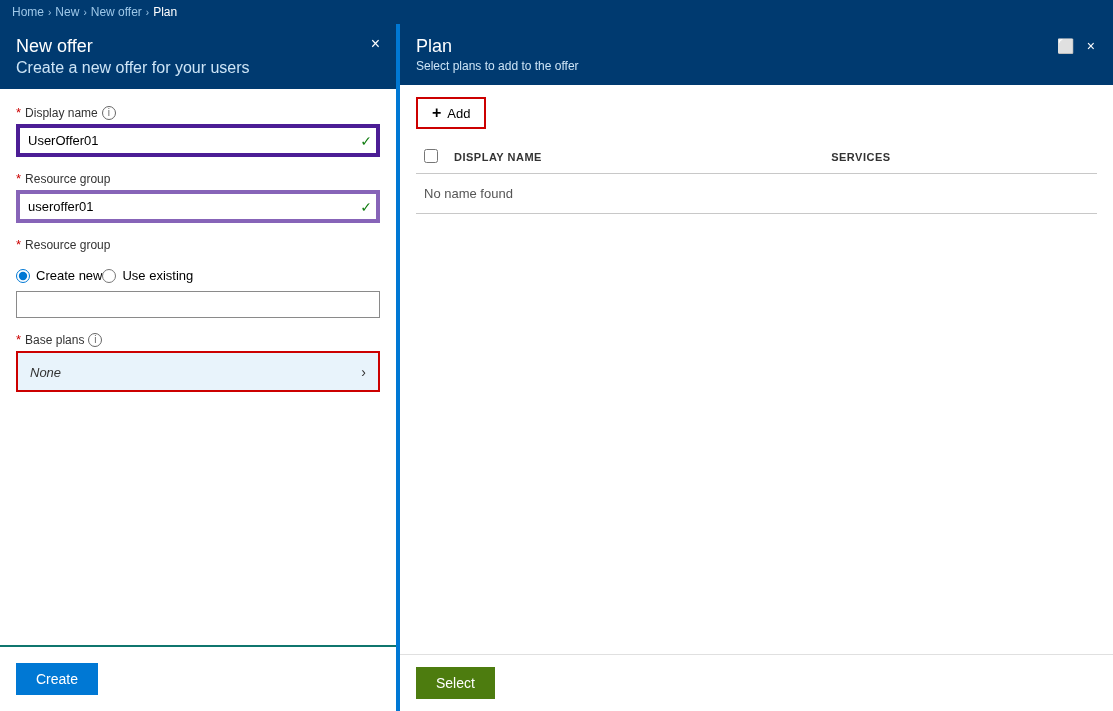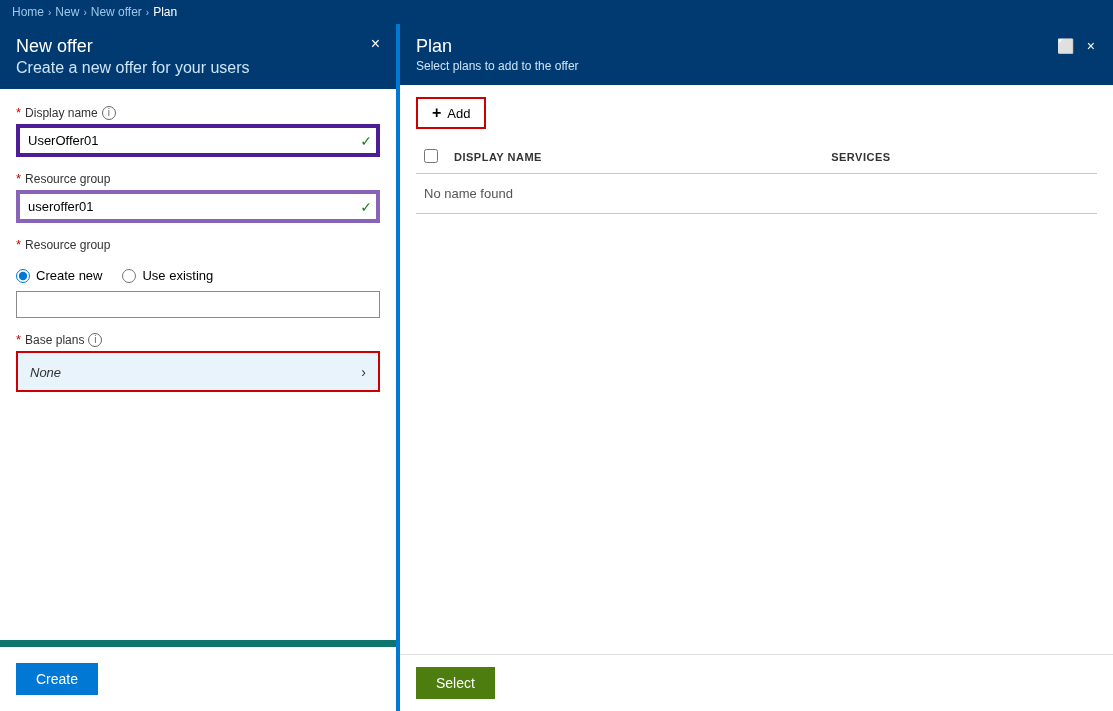--- a/index.html
+++ b/index.html
@@ -138,21 +138,20 @@
       color: #107c10;
       font-size: 14px;
     }
     .input-wrapper.purple input {
       border-color: #8764b8;
     }
 
     
     .radio-group {
       display: flex;
-      gap: 20px;
       margin-top: 16px;
     }
     .radio-option {
       display: flex;
       align-items: center;
       gap: 6px;
       cursor: pointer;
       font-size: 13px;
     }
     .radio-option input[type="radio"] {
@@ -184,21 +183,21 @@
       margin-top: 2px;
     }
     .chevron-right {
       color: #333;
       font-size: 14px;
     }
 
     
     .left-footer {
       padding: 16px;
-      border-top: 7px solid #0f766e;
+      border-top: 2px solid #0f766e;
     }
     .create-btn {
       background: #0078d4;
       color: white;
       border: none;
       padding: 8px 20px;
       font-size: 14px;
       cursor: pointer;
       font-weight: 400;
     }

